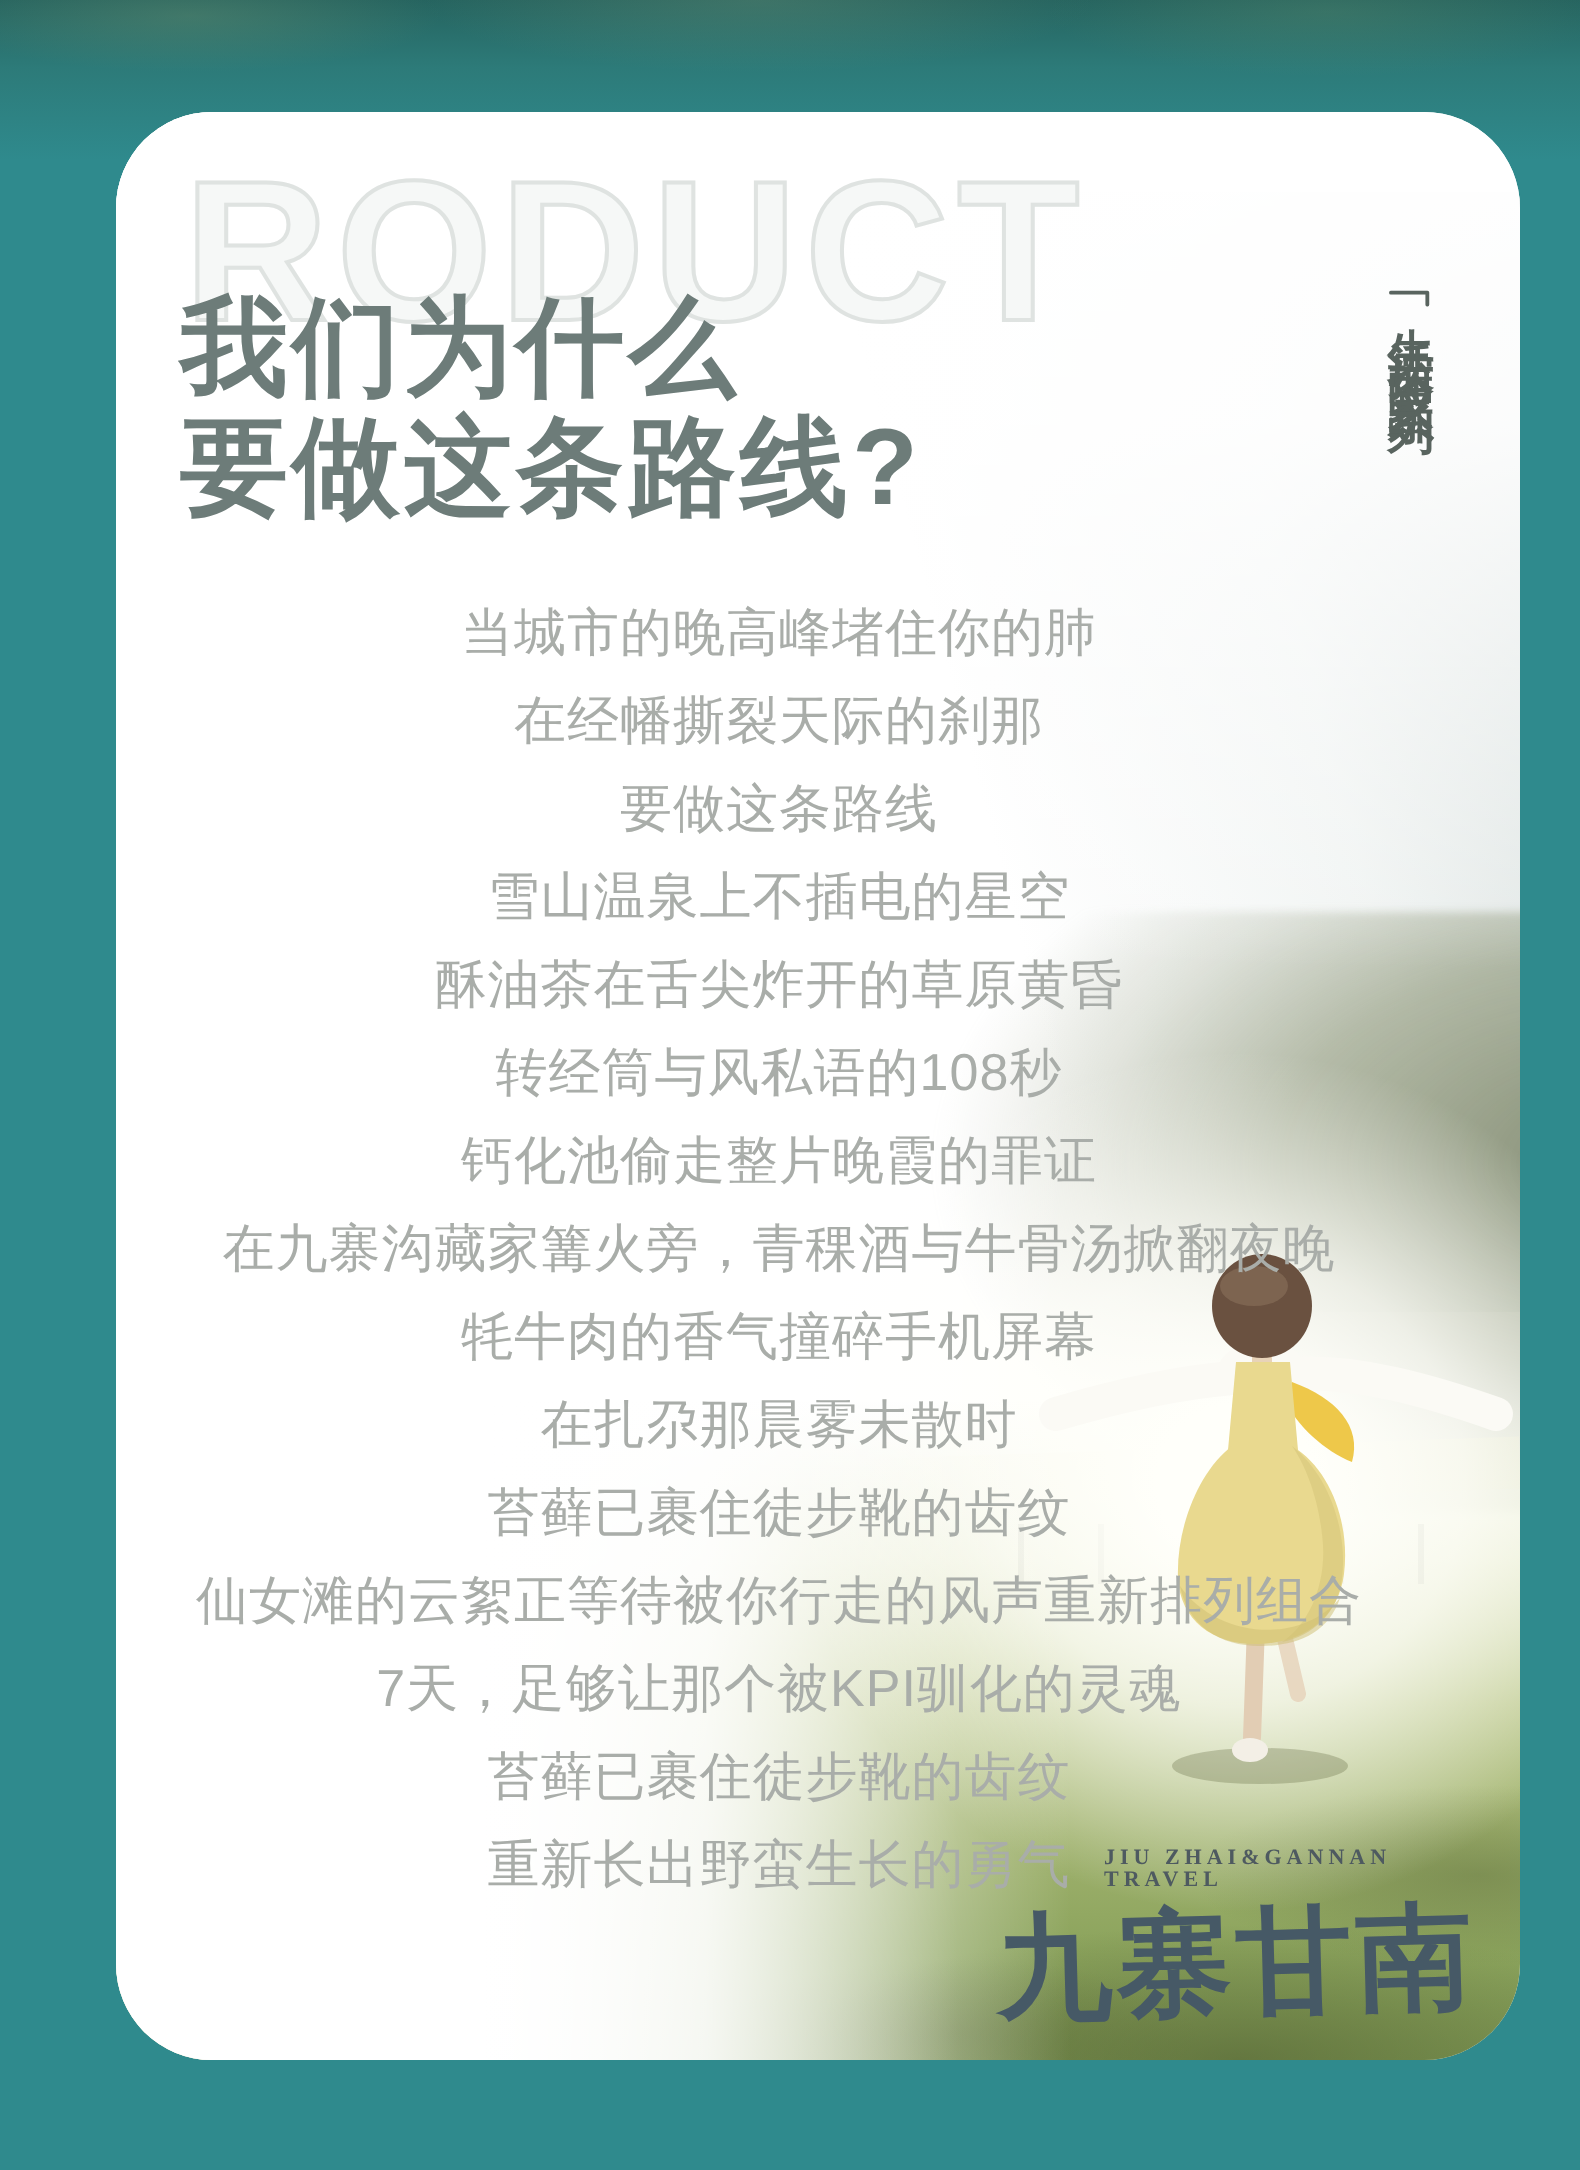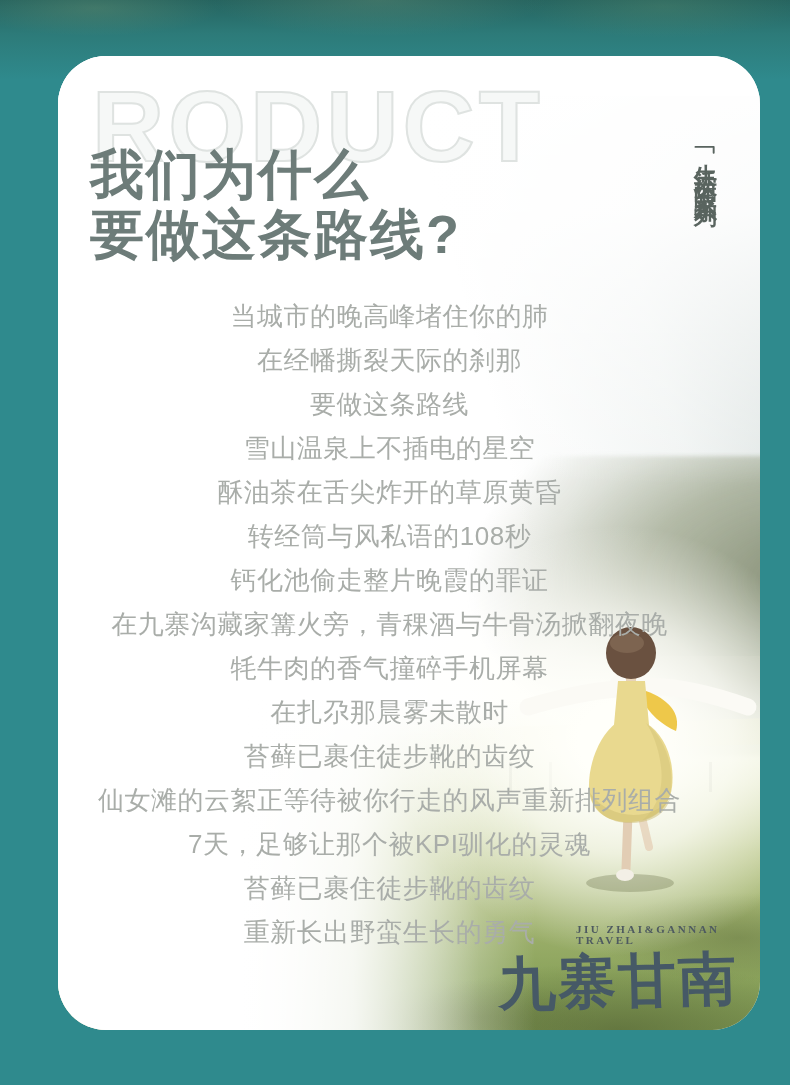--- a/index.html
+++ b/index.html
@@ -80,21 +80,21 @@
     font-size:23px;letter-spacing:7px;font-weight:600;color:#59645f;
   }
   .poem{position:absolute;left:40px;top:238px;}
   .poem p{
     margin:0;height:44px;line-height:44px;
     font-size:26px;font-weight:300;letter-spacing:.5px;color:#a9ada9;text-align:center;
   }
   
   .logo{position:absolute;left:440px;top:868px;width:260px;}
   .logo-en{
-    margin-left:78px;font-family:"Liberation Serif", serif;
+    margin-left:54px;font-family:"Liberation Serif", serif;
     font-size:11px;line-height:11px;letter-spacing:2.5px;font-weight:700;color:#4e5a60;
   }
   .logo-cn{
     margin-top:4px;font-family:"DejaVu Serif", serif;
     font-size:58px;line-height:62px;font-weight:900;letter-spacing:2px;color:#465966;
     transform:rotate(-1.5deg);
   }
 </style>
 </head>
 <body>

